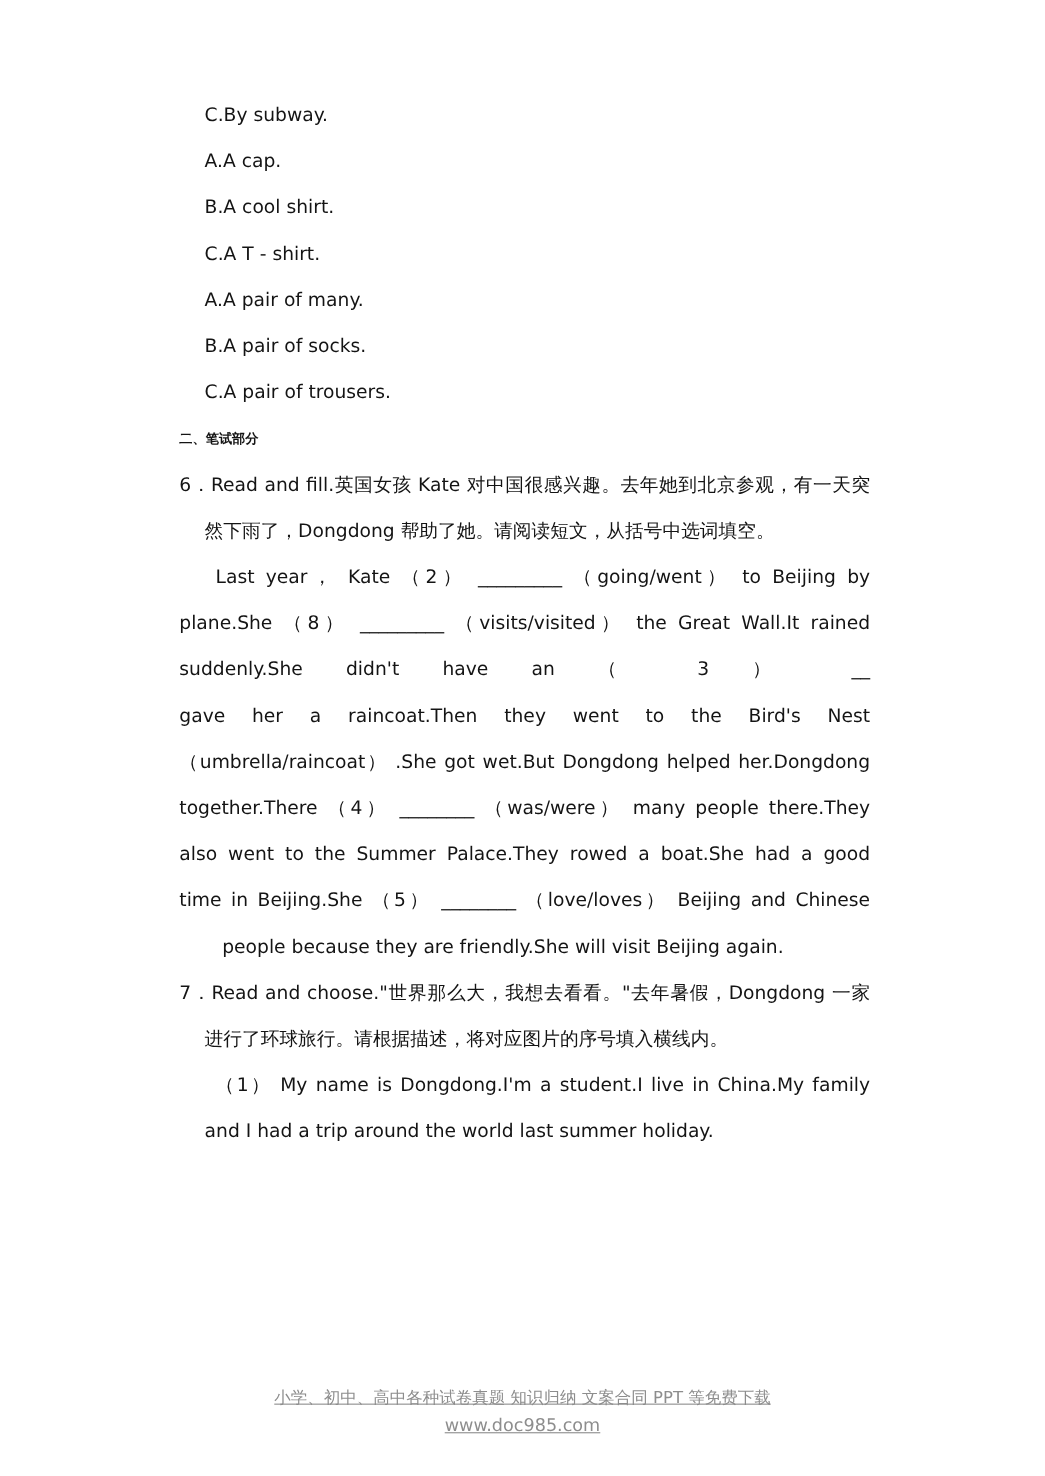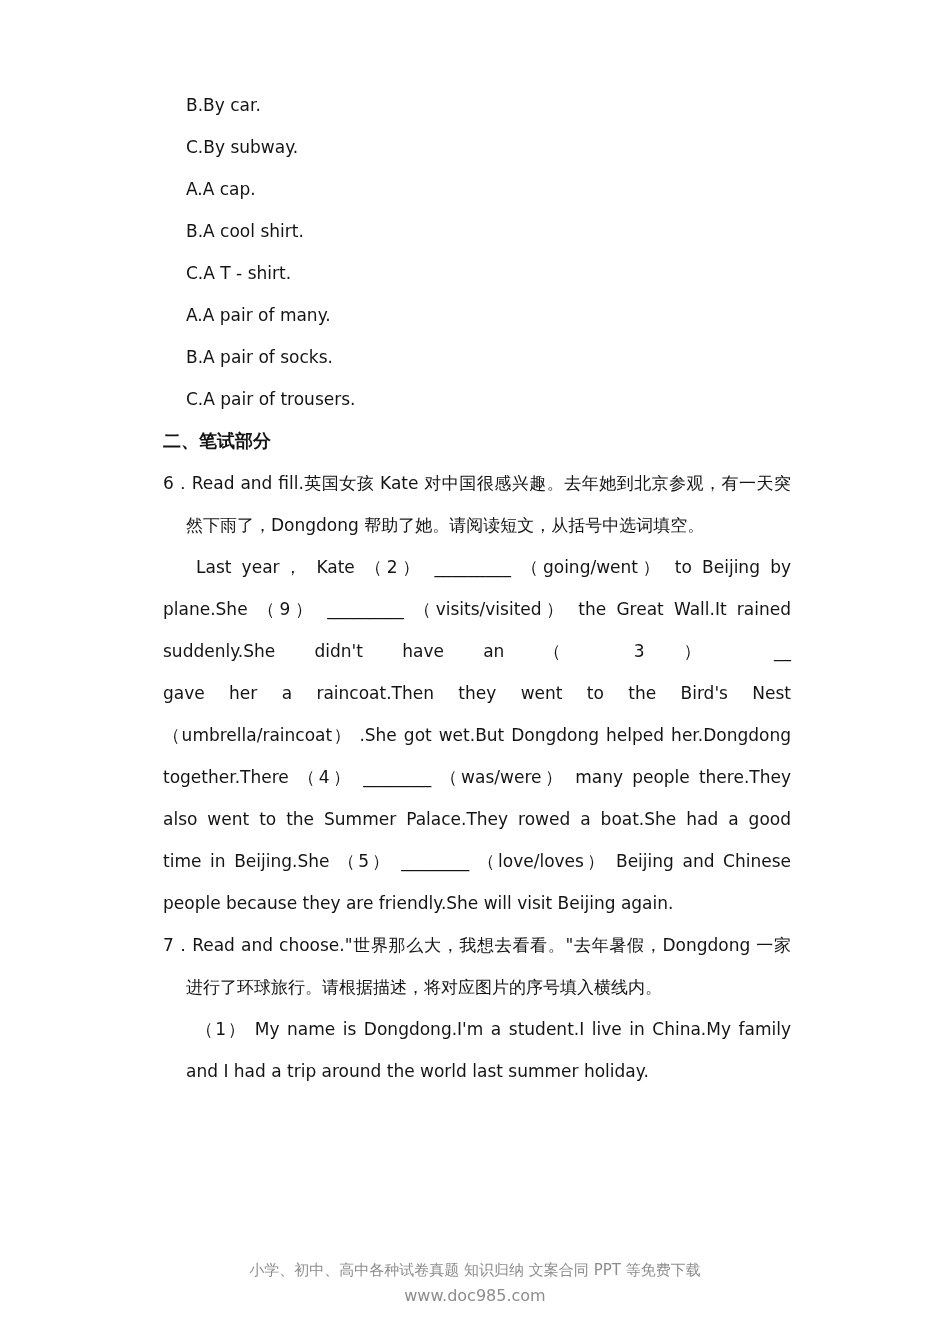--- a/index.html
+++ b/index.html
@@ -18,73 +18,73 @@
     top: 84px;
     width: 628px;
     font-size: 17px;
     line-height: 42px;
   }
   .line { white-space: nowrap; }
   .opt  { margin-left: 23px; }
   .subq { margin-left: 33px; }
   .heading {
     font-weight: bold;
-    font-size: 18px;
+    font-size: 12px;
     line-height: 42px;
   }
   .hang {
     padding-left: 23px;
     text-indent: -23px;
     text-align: justify;
   }
   .item {
     padding-left: 23px;
     text-indent: 10px;
     text-align: justify;
   }
   .jline {
     text-align: justify;
     text-align-last: justify;
   }
   .jline.first { text-indent: 33px; }
-  .plainline { text-align: left; }
+  .plainline { text-align: left; margin-left: 39px; }
   .footer {
     position: absolute;
     left: 0;
     bottom: 34px;
     width: 100%;
     text-align: center;
     color: #8d8d8d;
+    text-decoration: underline;
   }
   .footer .f1 { font-size: 15px; line-height: 27px; }
   .footer .f2 { font-size: 16px; line-height: 24px; }
 </style>
 </head>
 <body>
 
 <main class="content">
 
-  <div class="line opt">B.By car.</div>
   <div class="line opt">C.By subway.</div>
 
   <div class="line opt">A.A cap.</div>
   <div class="line opt">B.A cool shirt.</div>
   <div class="line opt">C.A T - shirt.</div>
 
   <div class="line opt">A.A pair of many.</div>
   <div class="line opt">B.A pair of socks.</div>
   <div class="line opt">C.A pair of trousers.</div>
 
   <div class="heading">二、笔试部分</div>
 
   <p class="hang">6．Read and fill.英国女孩 Kate 对中国很感兴趣。去年她到北京参观，有一天突然下雨了，Dongdong 帮助了她。请阅读短文，从括号中选词填空。</p>
 
   <div>
     <div class="jline first">Last year， Kate （2） _________ （going/went） to Beijing by</div>
-    <div class="jline">plane.She （9） _________ （visits/visited） the Great Wall.It rained</div>
+    <div class="jline">plane.She （8） _________ （visits/visited） the Great Wall.It rained</div>
     <div class="jline">suddenly.She didn't have an （ 3 ） __</div>
     <div class="jline">gave her a raincoat.Then they went to the Bird's Nest</div>
     <div class="jline">（umbrella/raincoat） .She got wet.But Dongdong helped her.Dongdong</div>
     <div class="jline">together.There （4） ________ （was/were） many people there.They</div>
     <div class="jline">also went to the Summer Palace.They rowed a boat.She had a good</div>
     <div class="jline">time in Beijing.She （5） ________ （love/loves）  Beijing and Chinese</div>
     <div class="plainline">people because they are friendly.She will visit Beijing again.</div>
   </div>
 
   <p class="hang">7．Read and choose."世界那么大，我想去看看。"去年暑假，Dongdong 一家 进行了环球旅行。请根据描述，将对应图片的序号填入横线内。</p>

